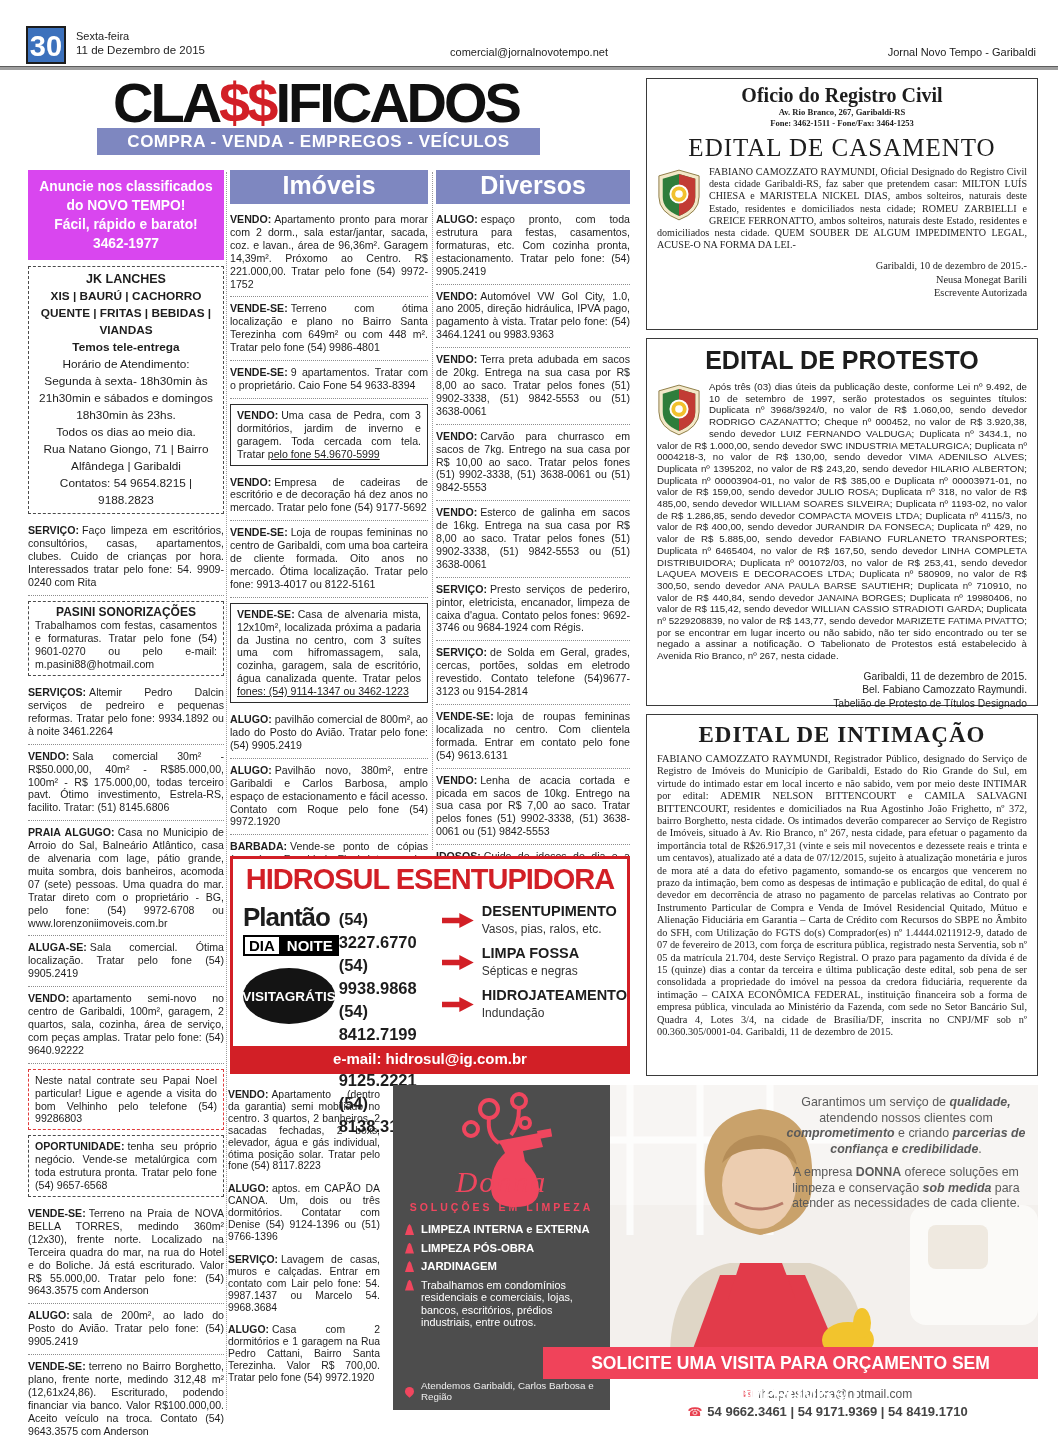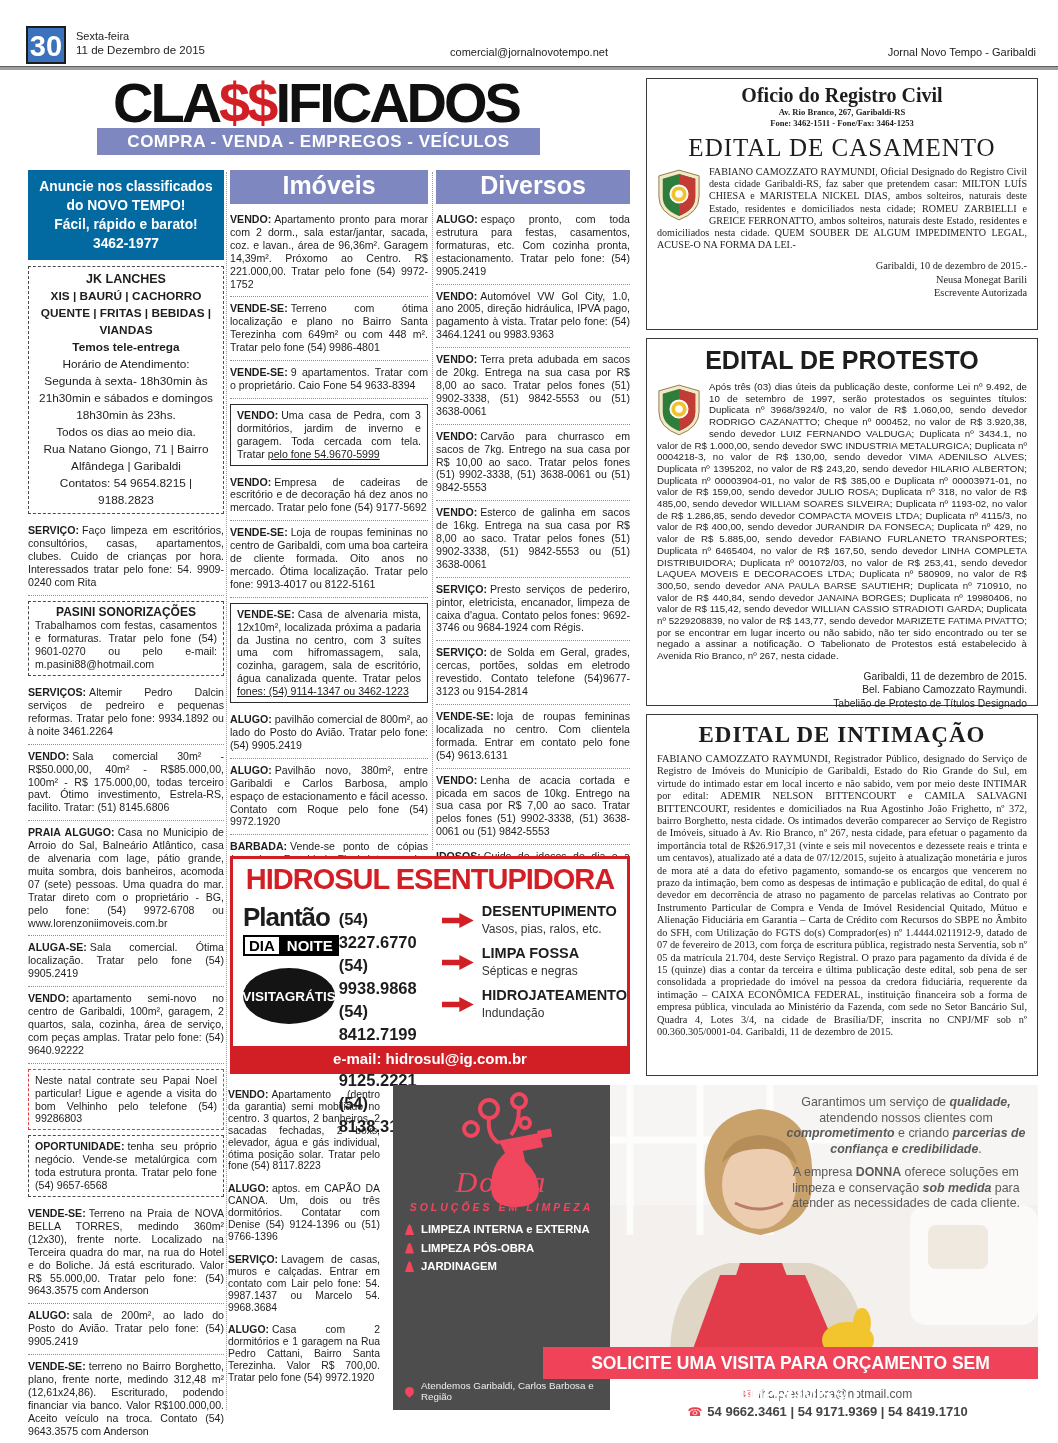--- a/index.html
+++ b/index.html
@@ -29,21 +29,21 @@
   .col-head{background:#7e87c0;color:#fff;font-weight:700;font-size:25px;text-align:center;
             padding:1px 0 4px;margin-bottom:4px;}
   .ad{border-bottom:1px dotted #8d8d8d;padding:5px 0 6px;font-size:10.6px;line-height:12.9px;
       text-align:justify;}
   .ad:last-child{border-bottom:none;}
   .lead{font-weight:700;margin-right:3px;}
   .tail{text-decoration:underline;}
   .box-dashed{border:1.5px dashed #4a4a4a;padding:4px 6px;margin:5px 0;border-bottom:1.5px dashed #4a4a4a !important;}
   .box-red{border:1.5px dashed #e03a3a;padding:4px 6px;margin:5px 0;border-bottom:1.5px dashed #e03a3a !important;}
   .box-solid{border:1.6px solid #2b2b2b;padding:4px 6px;margin:5px 0;border-bottom:1.6px solid #2b2b2b !important;}
-  .promo{background:#0369a1;color:#fff;font-weight:700;font-size:13.8px;line-height:19px;
+  .promo{background:#d946ef;color:#fff;font-weight:700;font-size:13.8px;line-height:19px;
          text-align:center;padding:7px 4px;margin-bottom:6px;}
   .jk{text-align:center;font-size:11.8px;line-height:17px;}
   .jk-title{font-weight:700;font-size:12.5px;}
   .jk-bold{font-weight:700;}
   .pasini-title{text-align:center;font-weight:700;font-size:12px;margin-bottom:1px;}
   .nb{border-bottom:none;}
 
   
   .bcol .ad{border-bottom:none;padding:4px 0 7px;font-size:10.4px;line-height:11.9px;}
 
@@ -69,21 +69,21 @@
   .svc-s{font-size:12px;color:#333;line-height:13px;}
   .hid-mail{position:absolute;left:0;right:0;bottom:0;height:25px;background:#d21f26;color:#fff;
             font-weight:700;font-size:15px;line-height:25px;text-align:center;}
 
   
   .donna{position:absolute;left:393px;top:1085px;width:645px;height:358px;}
   .donna-dark{position:absolute;left:0;top:0;width:217px;height:325px;background:#4d4d4d;color:#fff;}
   .donna-logo{display:block;margin:6px auto 0;}
   .donna-script{text-align:center;font-family:"Liberation Serif",serif;font-style:italic;
                 font-size:30px;color:#f0465e;margin-top:-44px;letter-spacing:2px;}
-  .donna-tag{text-align:center;color:#f0465e;font-weight:700;font-size:10.5px;letter-spacing:3px;margin-top:2px;font-style:italic;}
+  .donna-tag{text-align:center;color:#f0465e;font-weight:700;font-size:10.5px;letter-spacing:3px;margin-top:2px;}
   .donna-list{padding:10px 10px 0 12px;}
   .donna-li{display:flex;align-items:flex-start;margin-bottom:6px;font-weight:700;font-size:11.3px;line-height:12.5px;}
   .donna-li.small{font-weight:400;font-size:10.8px;line-height:12.5px;}
   .dress{width:9px;height:11px;background:#f0465e;margin:1px 7px 0 0;flex:none;
          clip-path:polygon(50% 0,68% 18%,100% 100%,0 100%,32% 18%);}
   .donna-foot{position:absolute;left:12px;bottom:8px;display:flex;align-items:center;
               font-size:9.8px;color:#eee;}
   .pin{width:9px;height:9px;background:#f0465e;border-radius:50% 50% 50% 0;transform:rotate(-45deg);
        margin-right:7px;flex:none;}
   .donna-photo{position:absolute;left:217px;top:0;right:0;height:272px;overflow:hidden;}
@@ -291,20 +291,24 @@
             <span>LIMPEZA INTERNA e EXTERNA</span>
           </div>
         <div class="donna-li">
             <span class="dress"></span>
             <span>LIMPEZA PÓS-OBRA</span>
           </div>
         <div class="donna-li">
             <span class="dress"></span>
             <span>JARDINAGEM</span>
           </div>
+        <div class="donna-li small">
+            <span class="dress"></span>
+            <span>Trabalhamos em condomínios residenciais e comerciais, lojas, bancos, escritórios, prédios industriais, entre outros.</span>
+          </div>
       </div>
       <div class="donna-foot">
           <span class="pin"></span>
           <span>Atendemos Garibaldi, Carlos Barbosa e Região</span>
         </div>
     </div>
     <div class="donna-banner">SOLICITE UMA VISITA PARA ORÇAMENTO SEM COMPROMISSO</div>
     <div class="donna-contacts">
       <div class="dc-line1"><span class="ic">✉</span><span>fhd.prestadora@hotmail.com</span></div>
       <div class="dc-line2"><span class="ic">☎</span><span>54 9662.3461  |  54 9171.9369  |  54 8419.1710</span></div>

